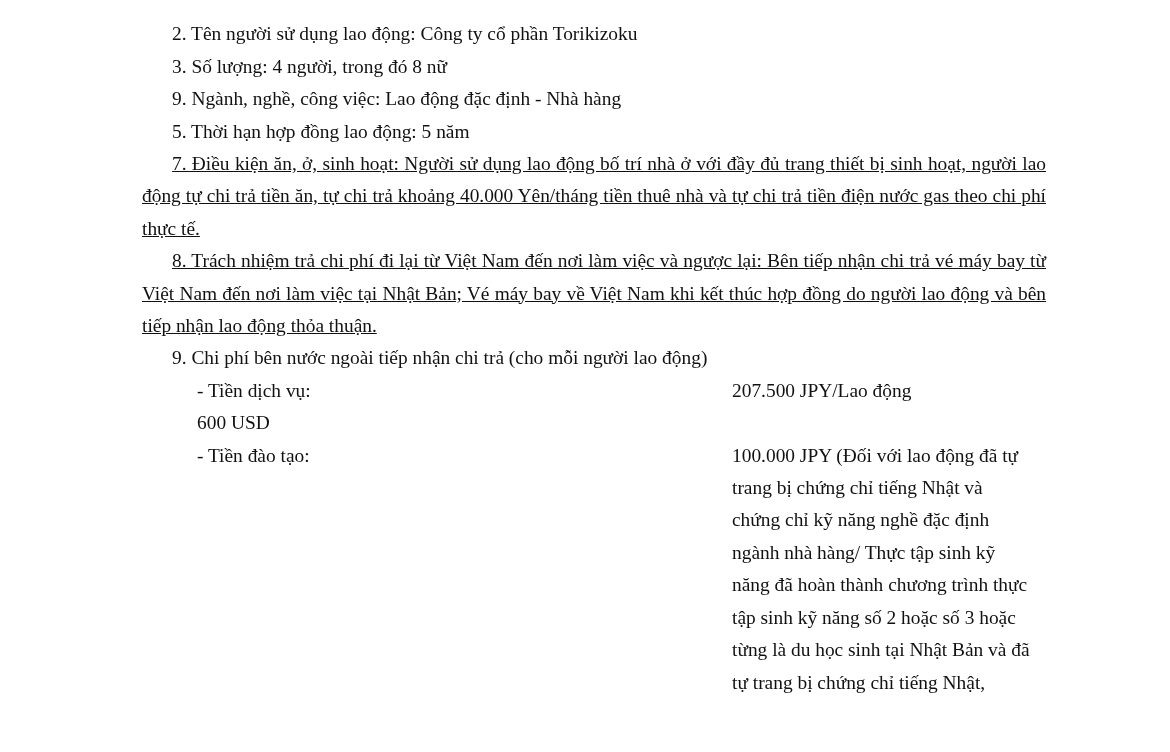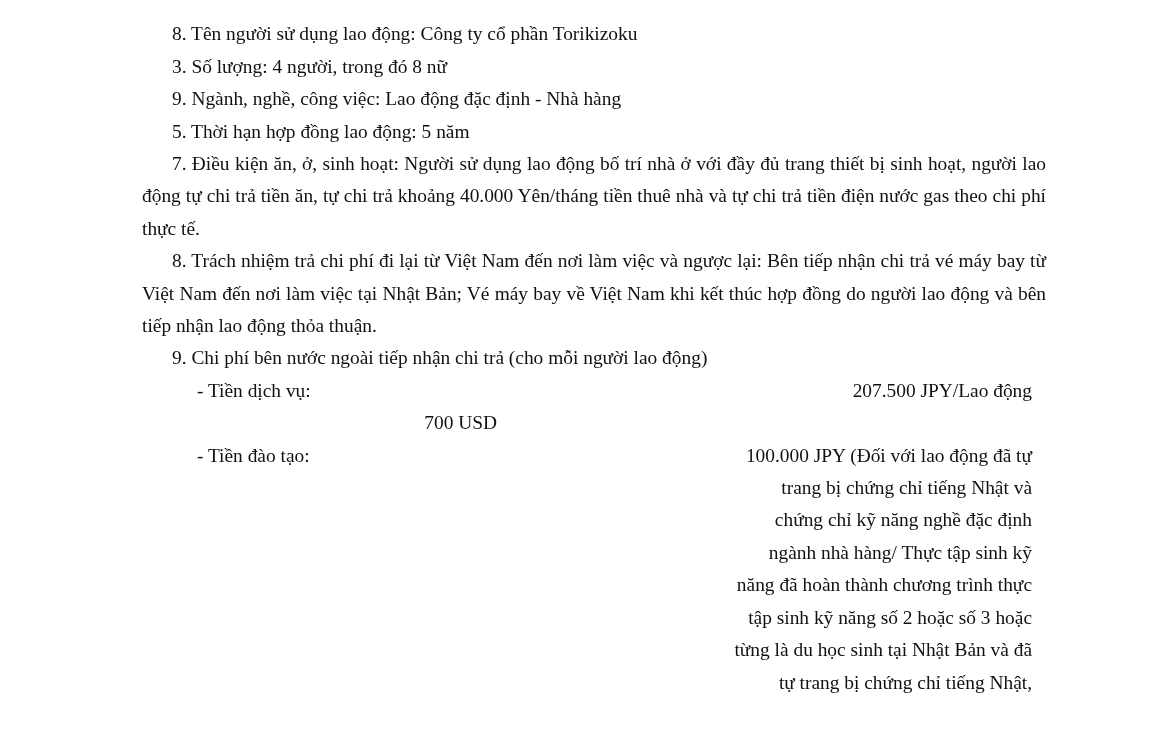--- a/index.html
+++ b/index.html
@@ -30,56 +30,56 @@
     .item {
       margin: 0;
       padding-left: 30px;
       white-space: nowrap;
     }
     .para {
       margin: 0;
       text-indent: 30px;
       text-align: justify;
       text-align-last: left;
+      text-decoration: underline;
     }
     .fee-row {
       display: flex;
       padding-left: 55px;
     }
     .fee-label {
       width: 535px;
       flex: none;
       white-space: nowrap;
     }
     .fee-value {
       width: 300px;
       flex: none;
-      text-align: right;
     }
   </style>
 </head>
 <body>
 
 <div class="page">
   <div class="clipped-line"></div>
 
-  <p class="item">8. Tên người sử dụng lao động: Công ty cổ phần Torikizoku</p>
+  <p class="item">2. Tên người sử dụng lao động: Công ty cổ phần Torikizoku</p>
   <p class="item">3. Số lượng: 4 người, trong đó 8 nữ</p>
   <p class="item">9. Ngành, nghề, công việc: Lao động đặc định - Nhà hàng</p>
   <p class="item">5. Thời hạn hợp đồng lao động: 5 năm</p>
 
   <p class="para">7. Điều kiện ăn, ở, sinh hoạt: Người sử dụng lao động bố trí nhà ở với đầy đủ trang thiết bị sinh hoạt, người lao động tự chi trả tiền ăn, tự chi trả khoảng 40.000 Yên/tháng tiền thuê nhà và tự chi trả tiền điện nước gas theo chi phí thực tế.</p>
   <p class="para">8. Trách nhiệm trả chi phí đi lại từ Việt Nam đến nơi làm việc và ngược lại: Bên tiếp nhận chi trả vé máy bay từ Việt Nam đến nơi làm việc tại Nhật Bản; Vé máy bay về Việt Nam khi kết thúc hợp đồng do người lao động và bên tiếp nhận lao động thỏa thuận.</p>
 
   <p class="item">9. Chi phí bên nước ngoài tiếp nhận chi trả (cho mỗi người lao động)</p>
 
   <div class="fee-row">
     <span class="fee-label">- Tiền dịch vụ:</span>
     <span class="fee-value">207.500 JPY/Lao động</span>
   </div>
   <div class="fee-row">
-    <span class="fee-value">700 USD</span>
+    <span class="fee-value">600 USD</span>
   </div>
   <div class="fee-row">
     <span class="fee-label">- Tiền đào tạo:</span>
     <span class="fee-value">100.000 JPY (Đối với lao động đã tự trang bị chứng chỉ tiếng Nhật và chứng chỉ kỹ năng nghề đặc định ngành nhà hàng/ Thực tập sinh kỹ năng đã hoàn thành chương trình thực tập sinh kỹ năng số 2 hoặc số 3 hoặc từng là du học sinh tại Nhật Bản và đã tự trang bị chứng chỉ tiếng Nhật,</span>
   </div>
 </div>
 
 </body></html>

